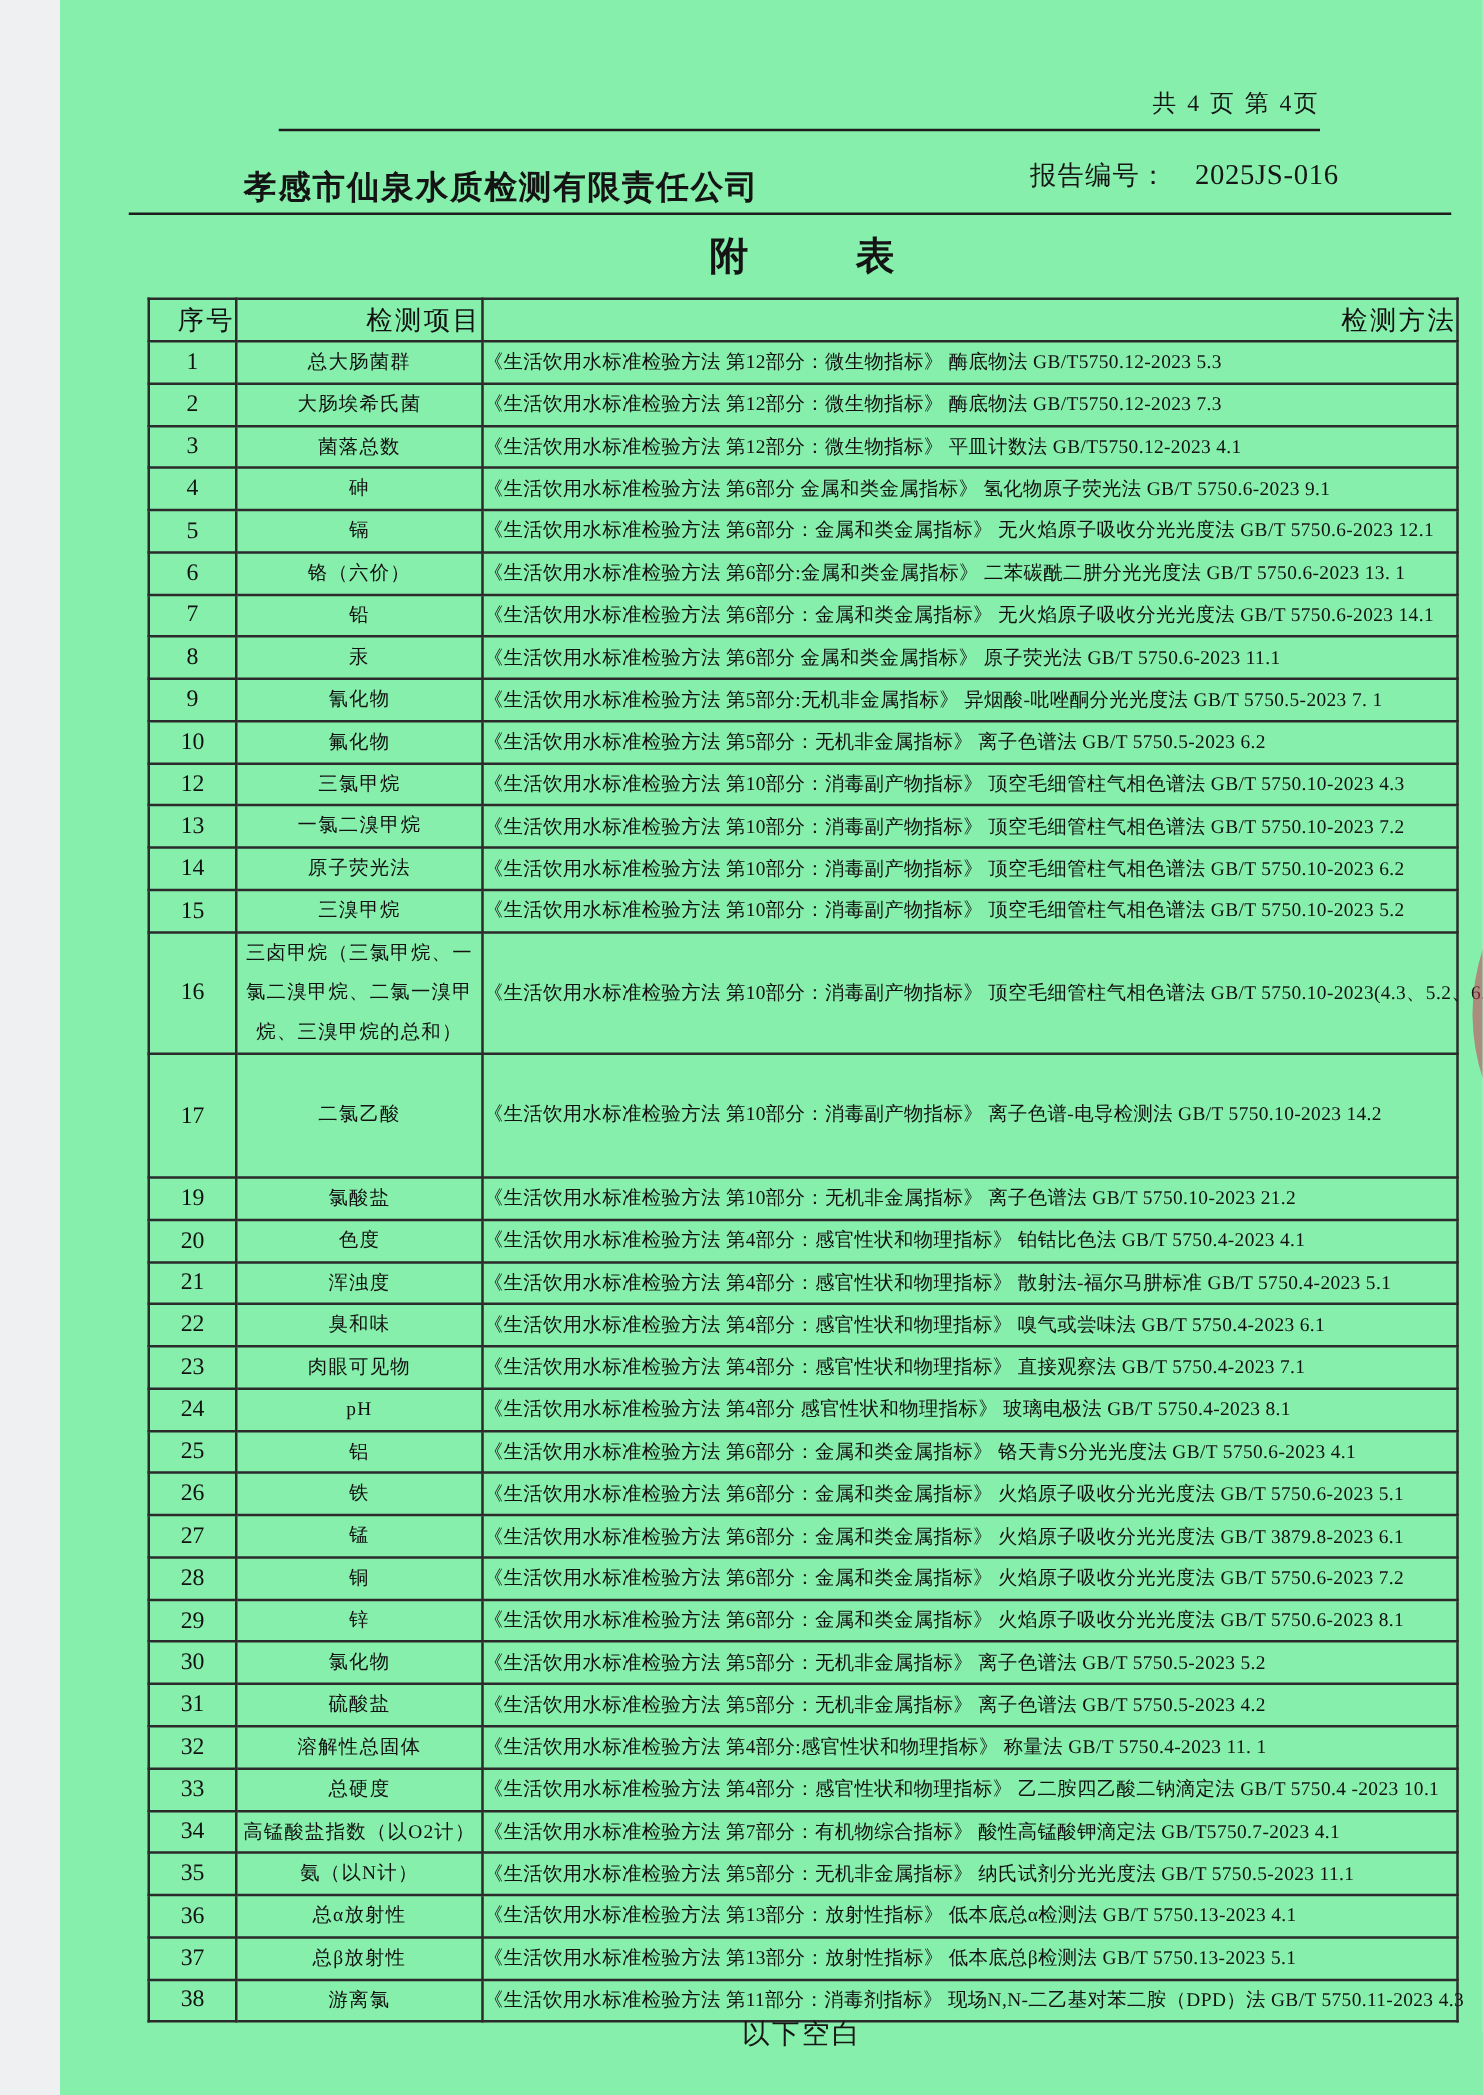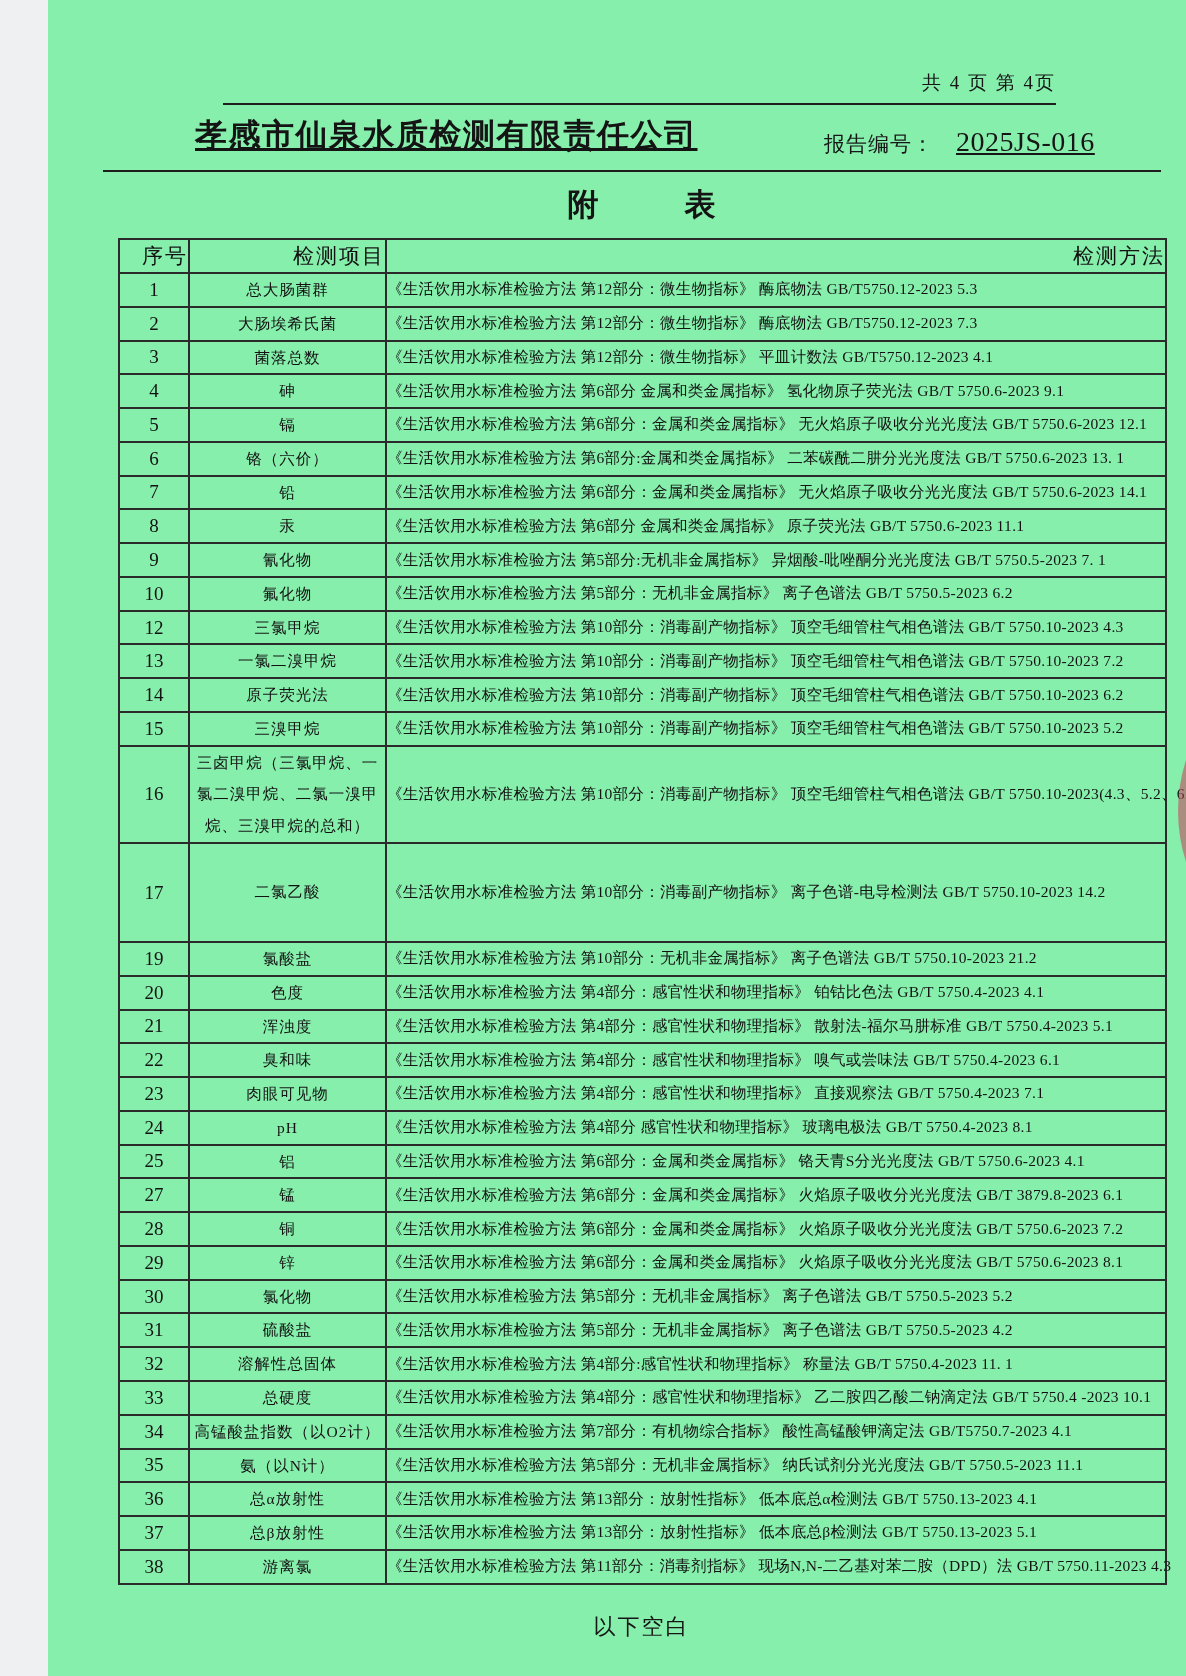--- a/index.html
+++ b/index.html
@@ -20,30 +20,30 @@
   
   .pagination{
     position:absolute;top:70px;right:178px;
     font-size:19px;letter-spacing:2px;color:#161616;
   }
   .rule-top{
     position:absolute;top:103px;left:175px;width:833px;height:0;
     border-top:2px solid #1d1d1d;
   }
   .company{
-    position:absolute;top:114px;left:147px;
+    position:absolute;top:132px;left:147px;
     font-family:"Liberation Sans","DejaVu Sans",sans-serif;
-    font-weight:700;font-size:32px;letter-spacing:1.5px;color:#141414;text-decoration:underline;
+    font-weight:700;font-size:26px;letter-spacing:1.5px;color:#141414;
   }
   .report-no{
     position:absolute;top:126px;left:776px;
     font-size:21px;color:#161616;letter-spacing:1px;
     display:flex;gap:22px;align-items:baseline;
   }
-  .report-no .val{font-size:28px;letter-spacing:0.5px;text-decoration:underline;}
+  .report-no .val{font-size:23px;letter-spacing:0.5px;}
   .rule-bottom{
     position:absolute;top:170px;left:55px;width:1058px;height:0;
     border-top:2.5px solid #1d1d1d;
   }
   .doc-title{
     position:absolute;top:184px;left:70px;width:1047px;
     display:flex;justify-content:center;gap:86px;
     font-size:31px;font-weight:600;color:#141414;
   }
   
@@ -249,20 +249,25 @@
           <td class="no">24</td>
           <td class="item">pH</td>
           <td class="method">《生活饮用水标准检验方法 第4部分 感官性状和物理指标》 玻璃电极法 GB/T 5750.4-2023 8.1</td>
         </tr>
         <tr>
           <td class="no">25</td>
           <td class="item">铝</td>
           <td class="method">《生活饮用水标准检验方法 第6部分：金属和类金属指标》 铬天青S分光光度法 GB/T 5750.6-2023 4.1</td>
         </tr>
         <tr>
+          <td class="no">26</td>
+          <td class="item">铁</td>
+          <td class="method">《生活饮用水标准检验方法 第6部分：金属和类金属指标》 火焰原子吸收分光光度法 GB/T 5750.6-2023 5.1</td>
+        </tr>
+        <tr>
           <td class="no">27</td>
           <td class="item">锰</td>
           <td class="method">《生活饮用水标准检验方法 第6部分：金属和类金属指标》 火焰原子吸收分光光度法 GB/T 3879.8-2023 6.1</td>
         </tr>
         <tr>
           <td class="no">28</td>
           <td class="item">铜</td>
           <td class="method">《生活饮用水标准检验方法 第6部分：金属和类金属指标》 火焰原子吸收分光光度法 GB/T 5750.6-2023 7.2</td>
         </tr>
         <tr>

